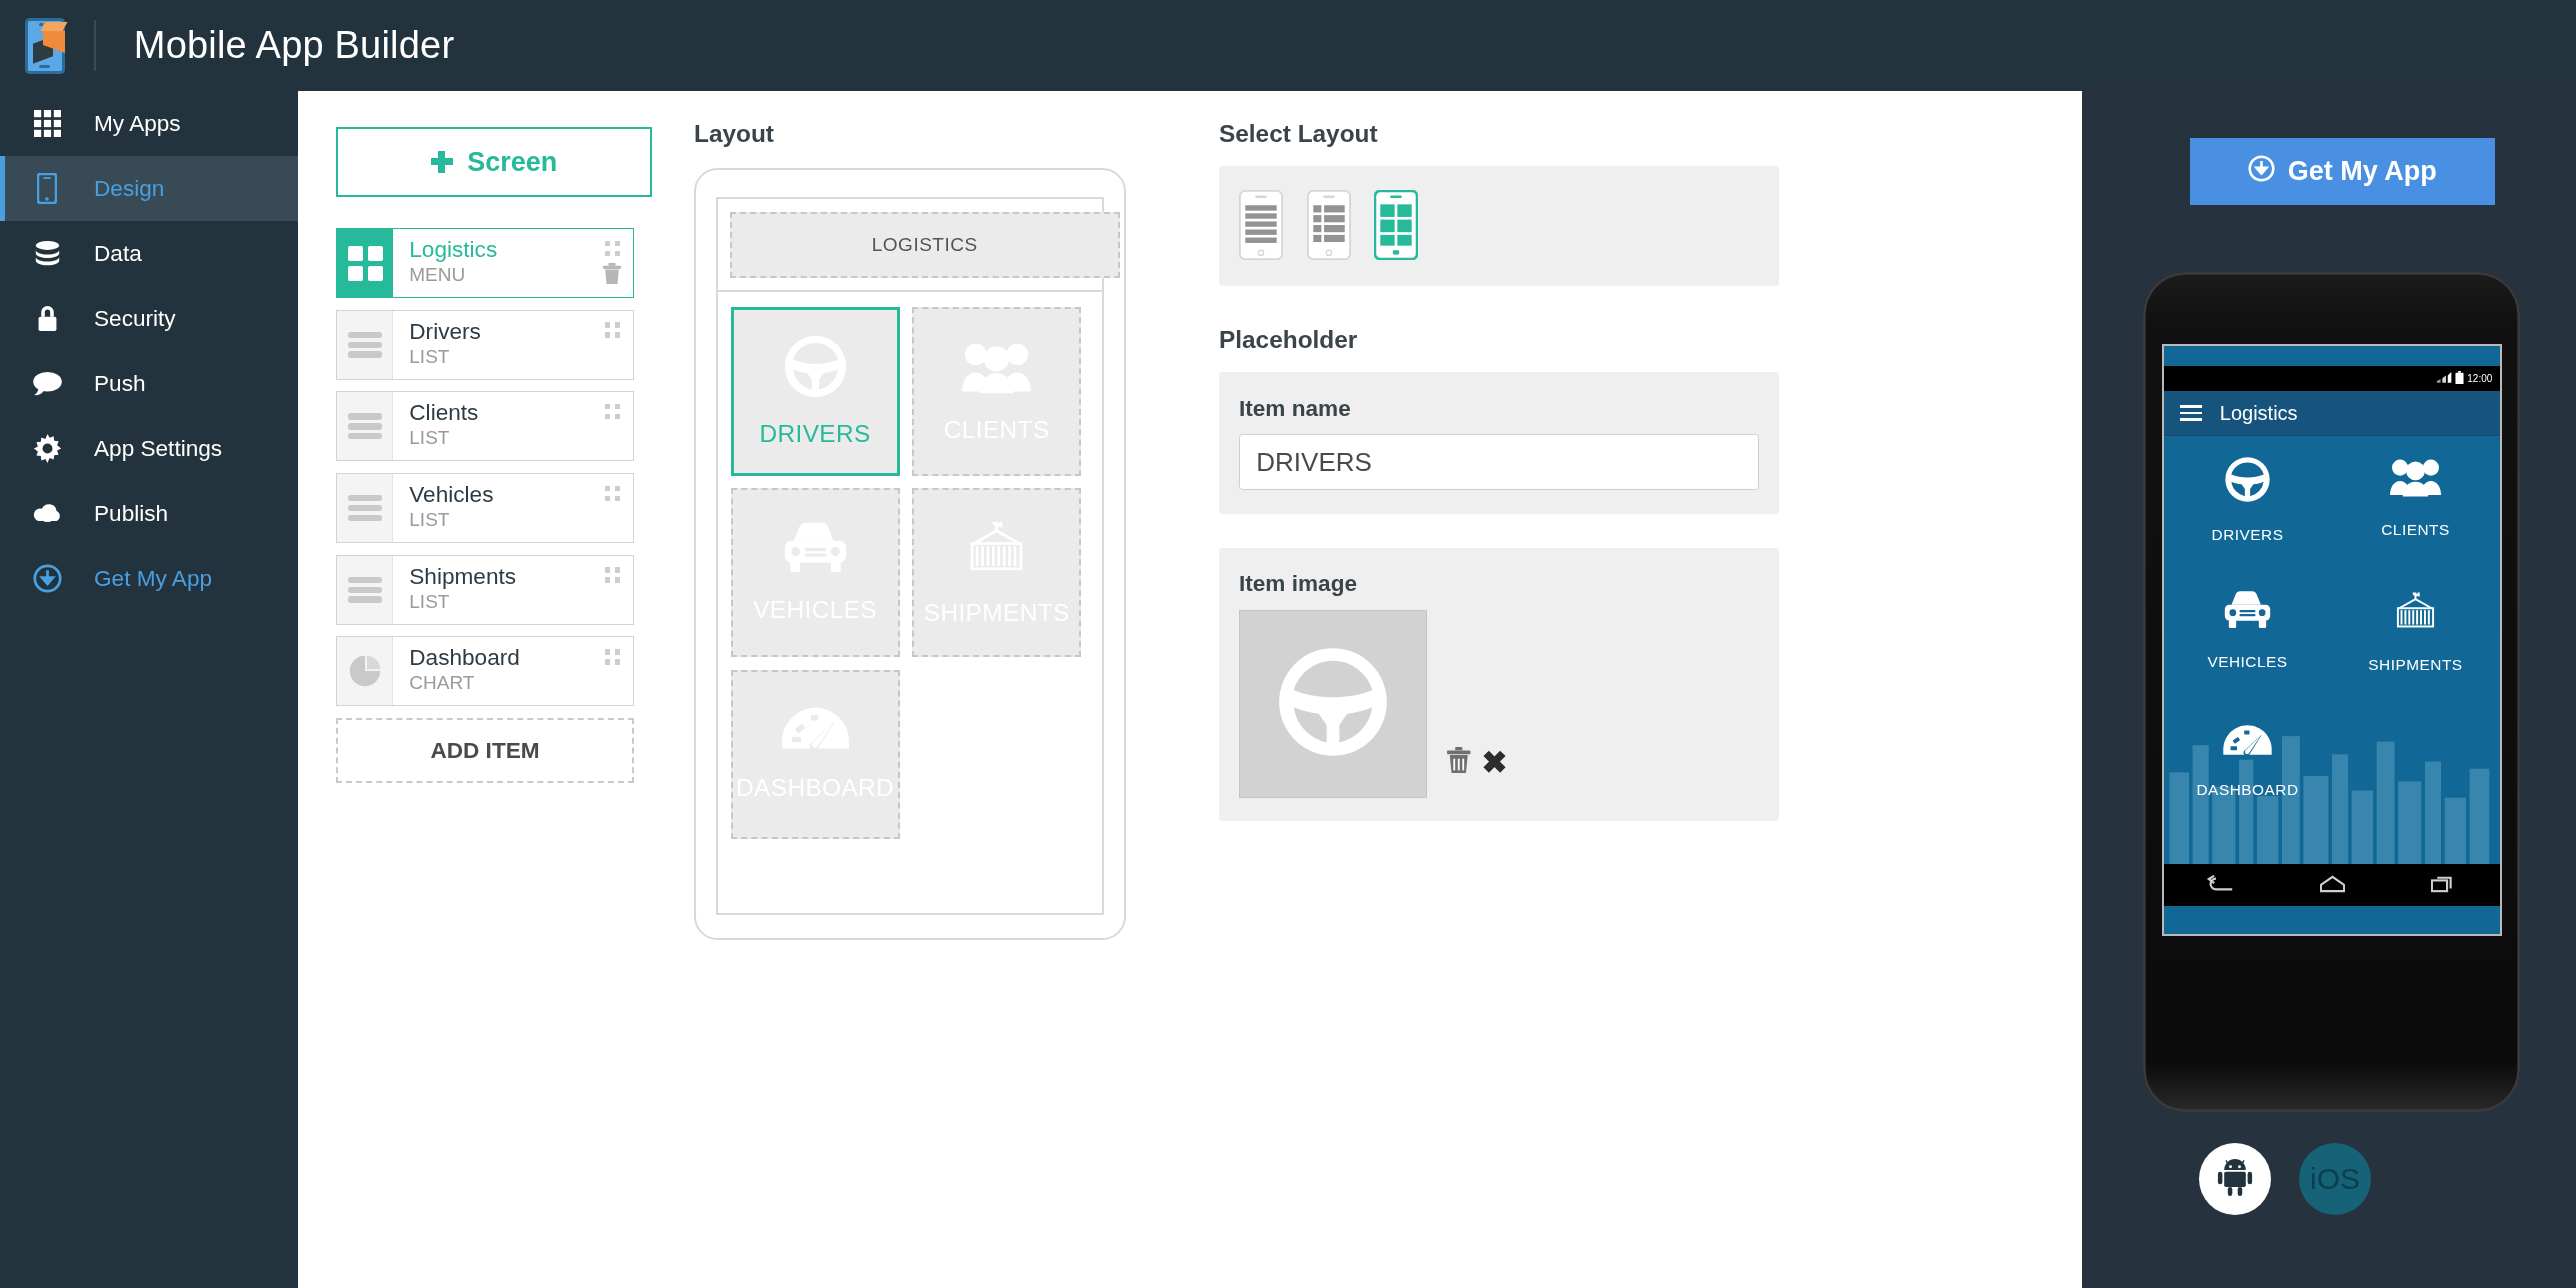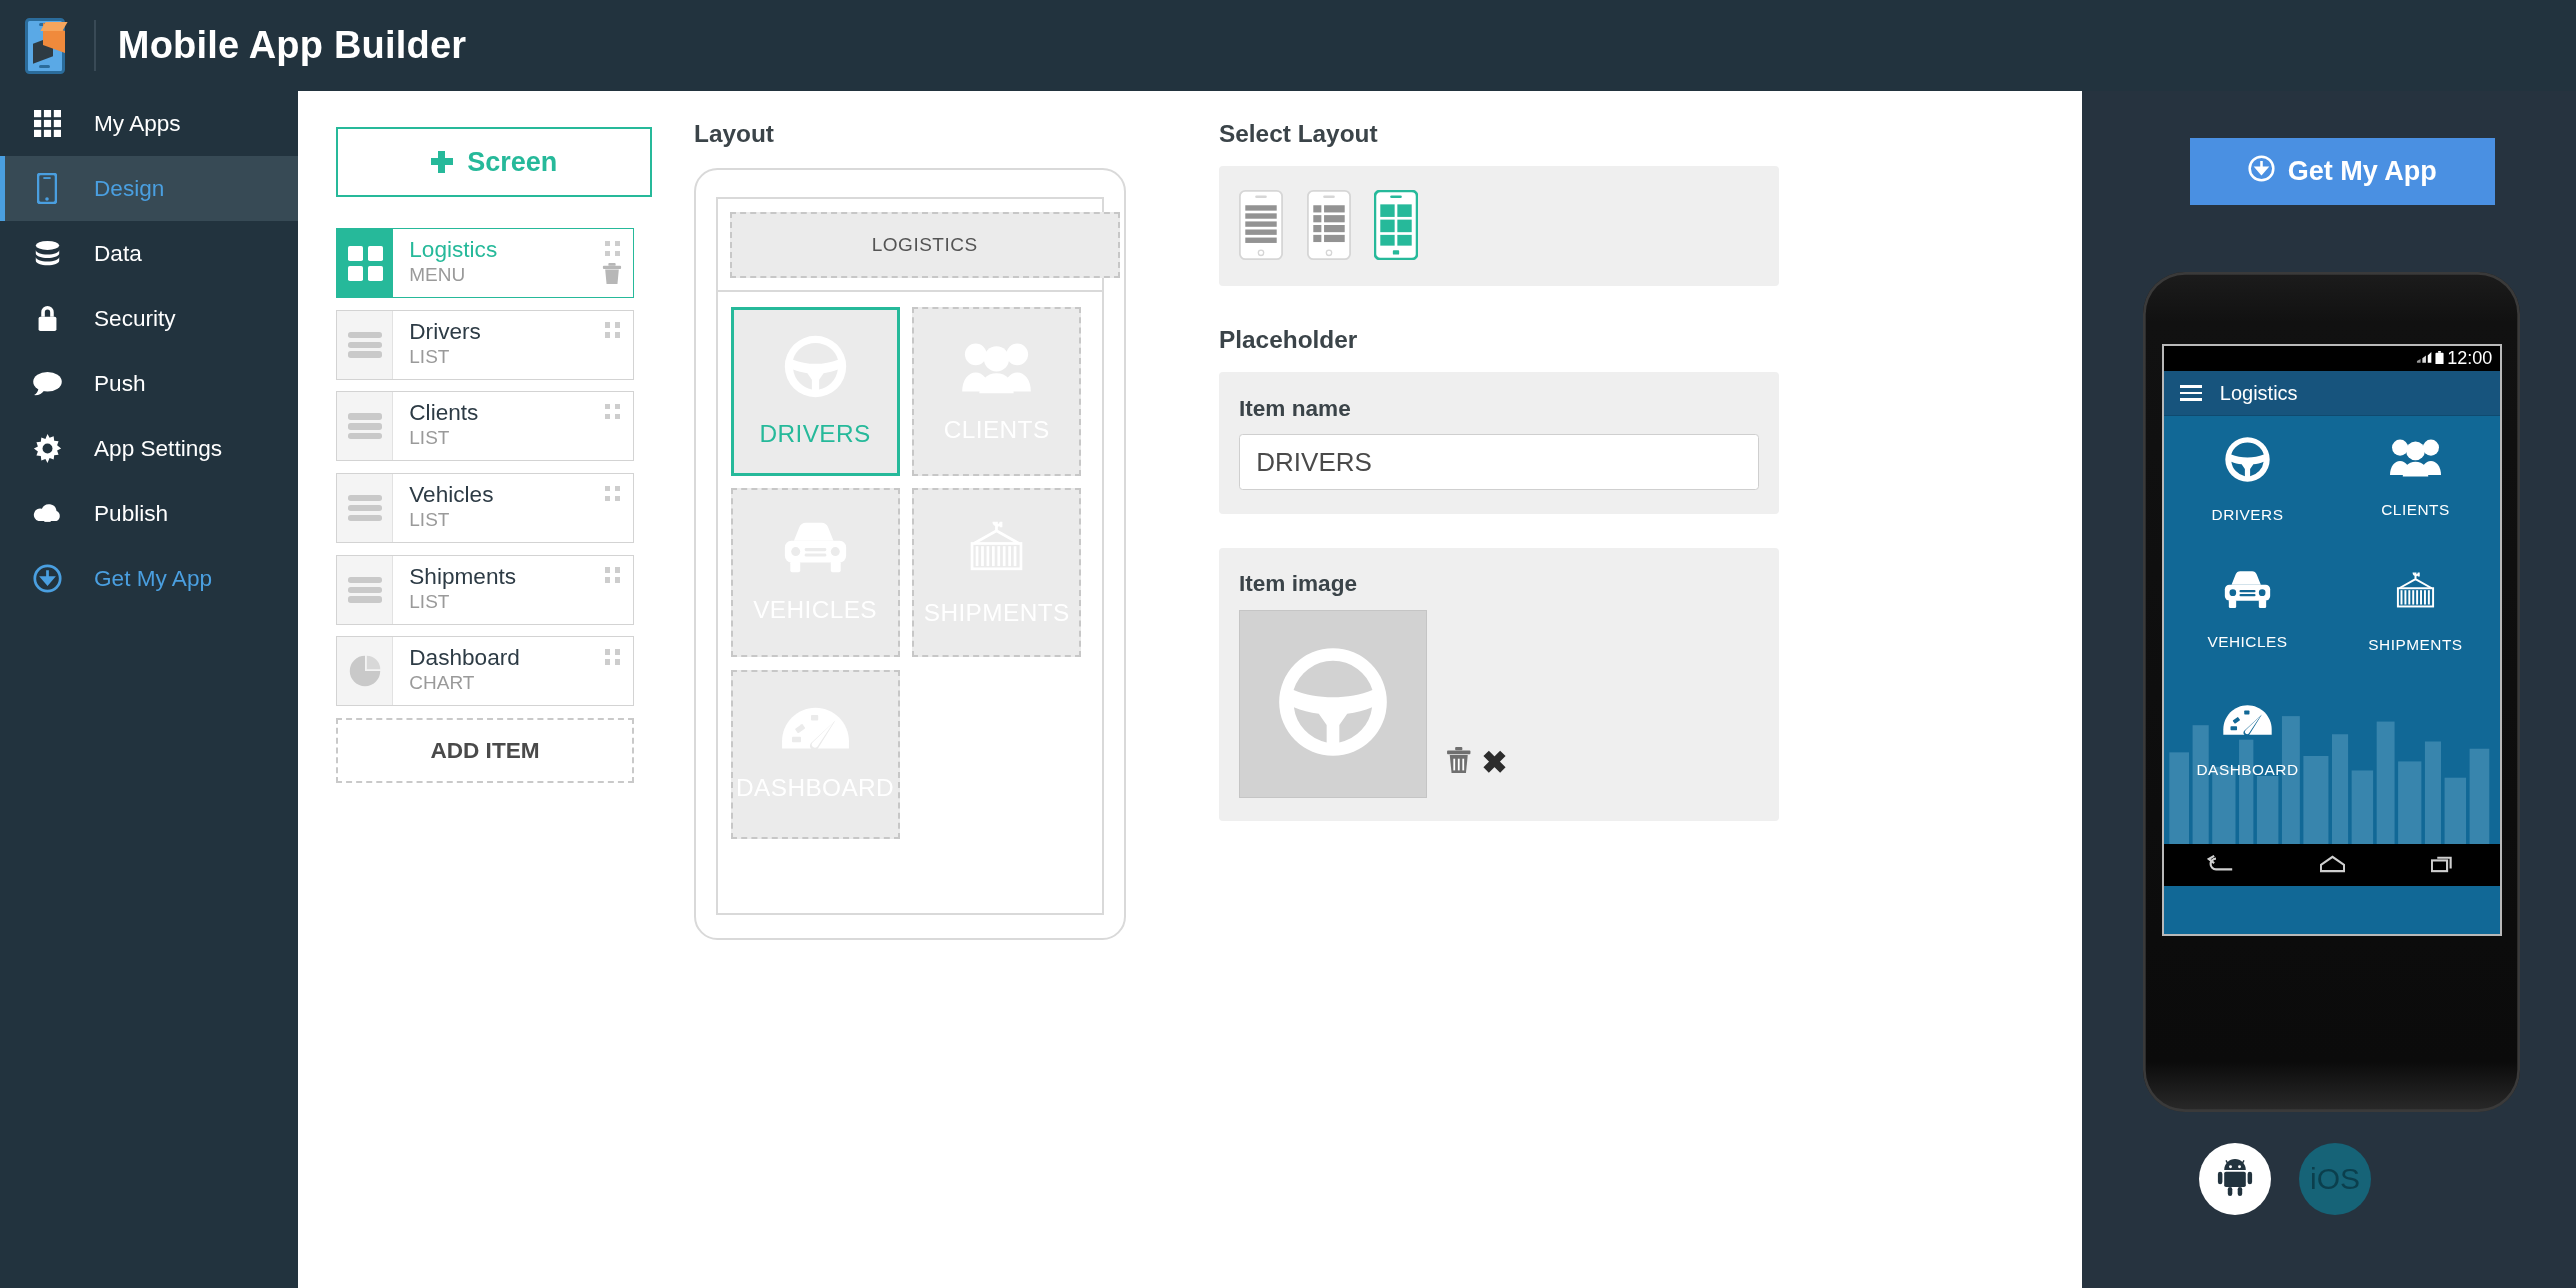--- a/index.html
+++ b/index.html
@@ -37,21 +37,21 @@
   .logo .cube-orange {
     position: absolute; left: 18px; top: 9px; width: 22px; height: 22px;
     background: #f08a3c; transform: skewY(20deg);
   }
   .logo .cube-orange-top {
     position: absolute; left: 18px; top: 3.6px; width: 22px; height: 11px;
     background: #f6a55c; transform: skewX(-30deg) scaleY(.8);
   }
   .topbar-sep { width: 1.8px; height: 51px; background: #394a56; }
   .topbar-title {
-    color: #ffffff; font-size: 38px; font-weight: 700; padding-left: 22px;
+    color: #ffffff; font-size: 38px; font-weight: 400; padding-left: 38px;
     letter-spacing: 0.2px;
   }
 
   
   .sidebar {
     position: absolute; top: 91px; left: 0; width: 298px; height: 1197px;
     background: #22333e;
   }
   .nav-item {
     position: relative; height: 65px; display: flex; align-items: center;
@@ -204,21 +204,21 @@
     border-radius: 42px; box-shadow: inset 0 0 0 2.7px #3a3a3a;
     padding: 72px 3.6px 0 3.6px;
   }
   .device-screen {
     position: relative; width: 340px; height: 592px; margin: 0 auto;
     border: 2.7px solid #b9b9b9; overflow: hidden; background: #116896;
   }
   .statusbar {
     height: 25px; background: #000; display: flex; align-items: center;
     justify-content: flex-end; gap: 3px; padding-right: 7.2px;
-    color: #fff; font-size: 18px;
+    color: #fff; font-size: 10px; margin-top: 20px;
   }
   .appbar {
     height: 45px; background: #17547d; display: flex; align-items: center; gap: 18px;
     padding-left: 16.3px; color: #fff; font-size: 20px;
     border-bottom: 0.9px solid #0f4a70;
   }
   .burger span { display: block; width: 22px; height: 2.7px; background: #fff; margin: 3.6px 0; }
   .app-body { position: relative; height: 470px; background: #116896; overflow: hidden; }
   .skyline { position: absolute; left: 0; bottom: 25px; width: 100%; height: 172px; opacity: .28; }
   .app-grid {

